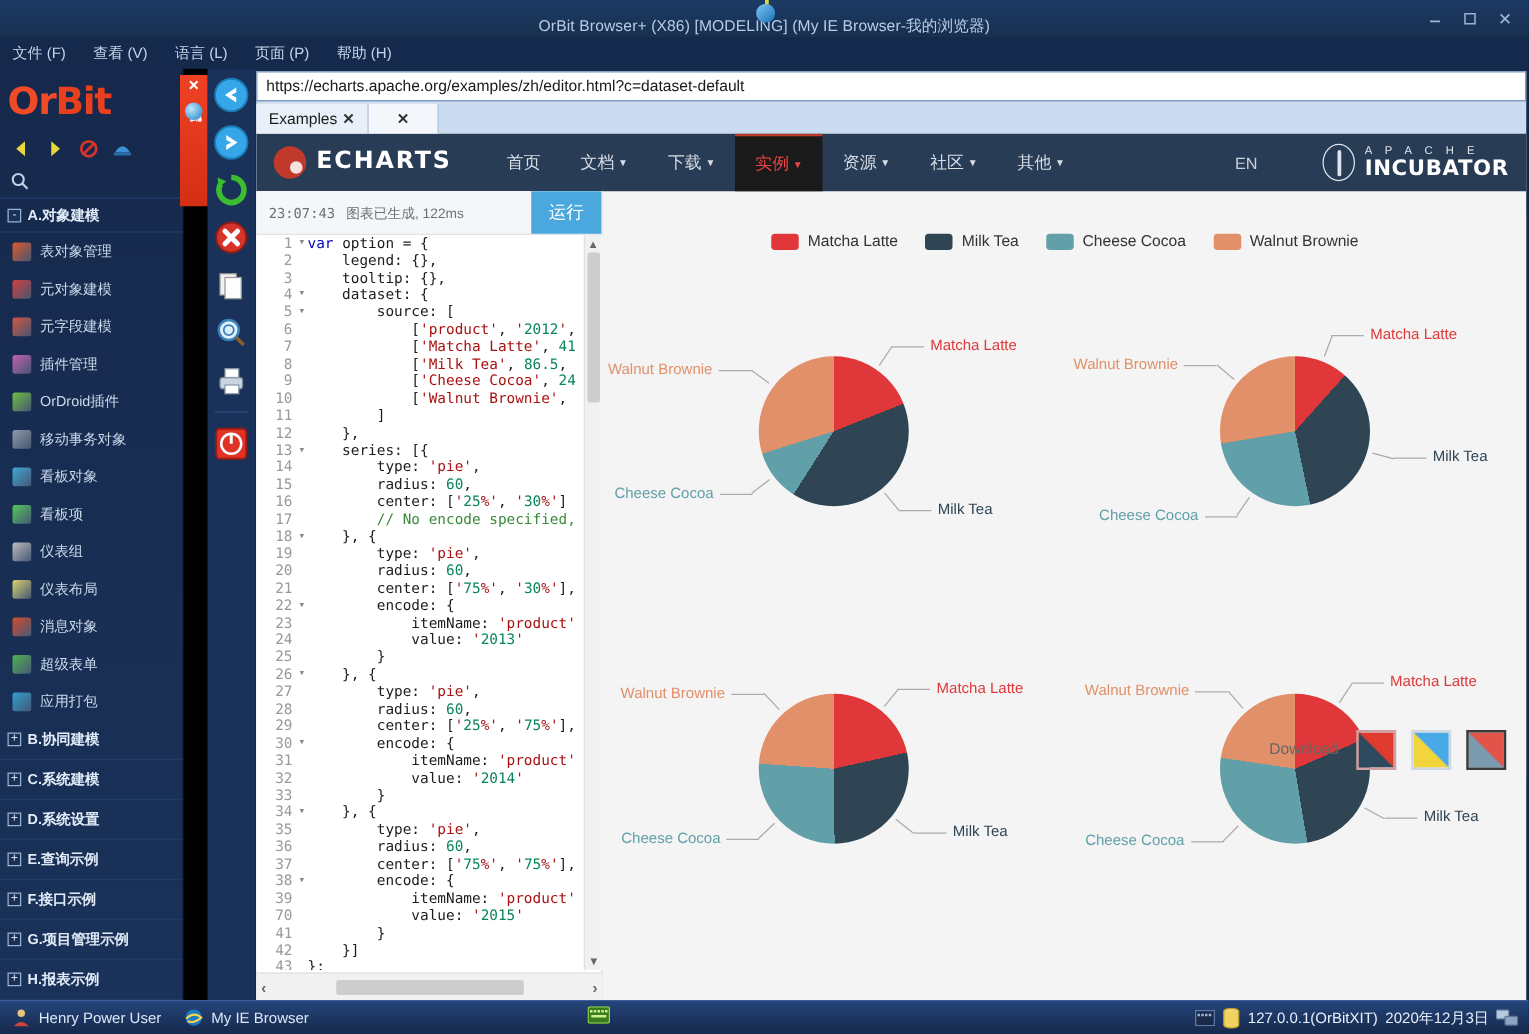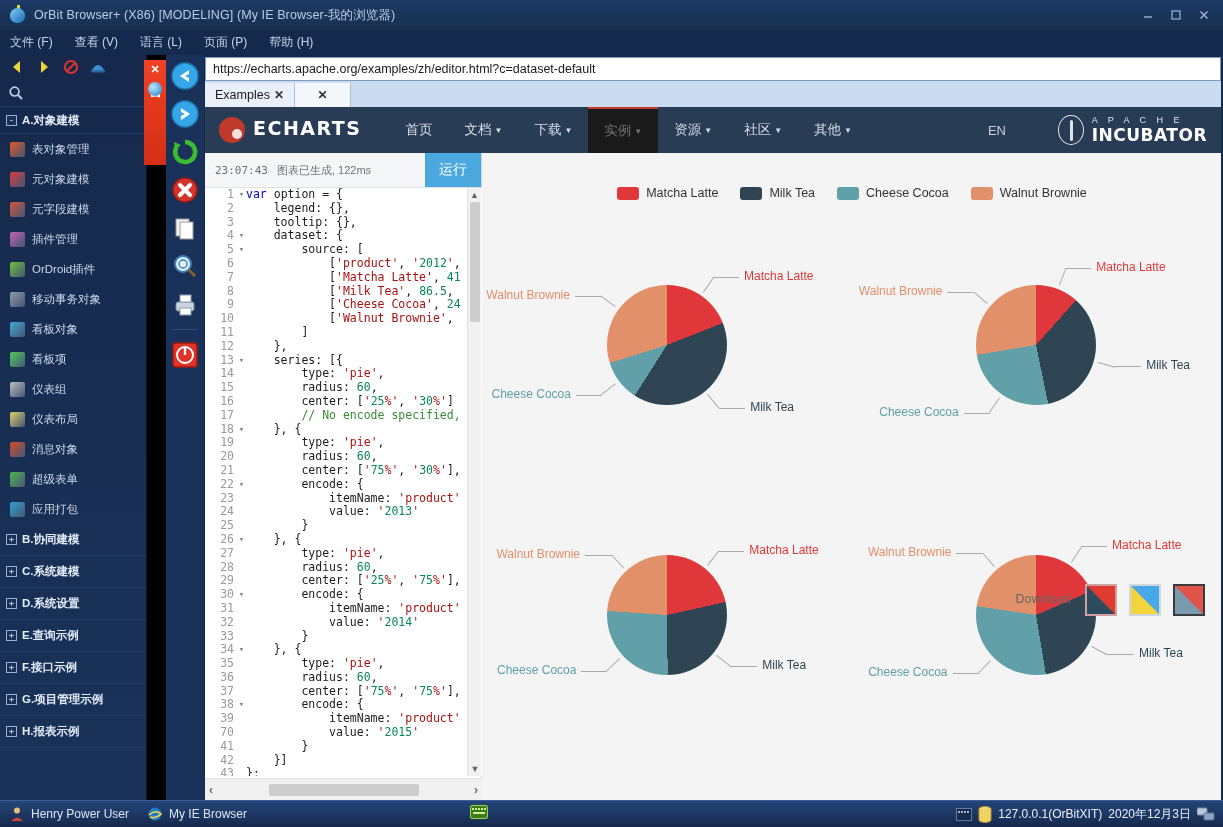--- a/index.html
+++ b/index.html
@@ -4,21 +4,21 @@
 <style>
   * { box-sizing: border-box; margin:0; padding:0; }
   html,body { width:1223px; height:827px; overflow:hidden;
     font-family:"Liberation Sans", sans-serif; background:#0d1b34; }
 
   
   #app { position:relative; width:1223px; height:827px; background:#15294d; }
 
   #titlebar { position:absolute; left:0; top:0; width:1223px; height:30px;
     background:linear-gradient(180deg,#1d3a66 0%,#17304f 100%);
-    display:flex; align-items:center; }
+    display:flex; align-items:center;flex-direction:column; }
   #app-icon { width:20px; height:20px; margin:0 6px 0 8px; position:relative; }
   #app-icon .sph { position:absolute; left:2px; top:3px; width:15px; height:15px;
     border-radius:50% 50% 45% 45%; background:linear-gradient(135deg,#7ec8f5,#1a6fb5); }
   #app-icon .stem { position:absolute; left:9px; top:0px; width:3px; height:5px; background:#d8d840; }
   #win-title { color:#b9cbe4; font-size:12.5px; letter-spacing:.1px; }
   #win-buttons { position:absolute; right:6px; top:4px; display:flex; gap:2px; }
   .wbtn { width:26px; height:22px; display:flex; align-items:center; justify-content:center;
     color:#9fb4d2; font-size:13px; }
   .wbtn svg { display:block; }
 
@@ -93,21 +93,21 @@
   #echeader .brandwrap { display:flex; align-items:flex-start; gap:8px; }
   #echeader .circ { width:26px; height:26px; border-radius:50%;
     background:#c0392b; position:relative; }
   #echeader .circ:after { content:""; position:absolute; left:13px; top:12px;
     width:10px; height:10px; border-radius:50%; background:#fff; opacity:.85; }
   #echeader .brand { color:#fff; font-size:19px; font-weight:bold; letter-spacing:1.5px;
     font-family:"DejaVu Sans", sans-serif; }
   #ecnav { display:flex; align-items:center; height:46px; margin-left:28px; }
   .ecnav-item { height:46px; display:flex; align-items:center; padding:0 16px;
     color:#d7dde6; font-size:13.5px; gap:3px; }
-  .ecnav-item.active { background:#1a1a1a; color:#737373; border-top:2px solid #c0392b; }
+  .ecnav-item.active { background:#1a1a1a; color:#ef4444; border-top:2px solid #c0392b; }
   .ecnav-item .car { font-size:8px; }
   #eclang { position:absolute; right:215px; color:#c8d0db; font-size:13px; }
   #ecinc { position:absolute; right:14px; display:flex; align-items:center; gap:8px; }
   #ecinc .feather { width:26px; height:30px; border-radius:50%;
     border:1.6px solid #dfe4ea; position:relative; }
   #ecinc .feather:after { content:""; position:absolute; left:11px; top:4px; width:3px;
     height:21px; background:#dfe4ea; border-radius:2px; }
   #ecinc .inc-a { color:#e2e7ee; font-size:9px; letter-spacing:4px; }
   #ecinc .inc-b { color:#fff; font-size:17px; font-weight:bold; letter-spacing:.5px;
     font-family:"DejaVu Sans", sans-serif; }
@@ -215,20 +215,23 @@
 
   <div id="menubar">
     <div class="menu-item">文件 (F)</div>
     <div class="menu-item">查看 (V)</div>
     <div class="menu-item">语言 (L)</div>
     <div class="menu-item">页面 (P)</div>
     <div class="menu-item">帮助 (H)</div>
   </div>
 
   <div id="sidebar">
+    <div id="logo">
+      <div class="lg"><span>Or</span><span class="b">Bit</span></div>
+    </div>
     <div id="navicons">
       <div class="navico">
         <svg width="16" height="16" viewBox="0 0 16 16">
             <path d="M11 2 L4 8 L11 14 Z" fill="#e8d63a"></path>
           </svg>
         </div>
       <div class="navico">
         <svg width="16" height="16" viewBox="0 0 16 16">
             <path d="M5 2 L12 8 L5 14 Z" fill="#e8d63a"></path>
           </svg>

